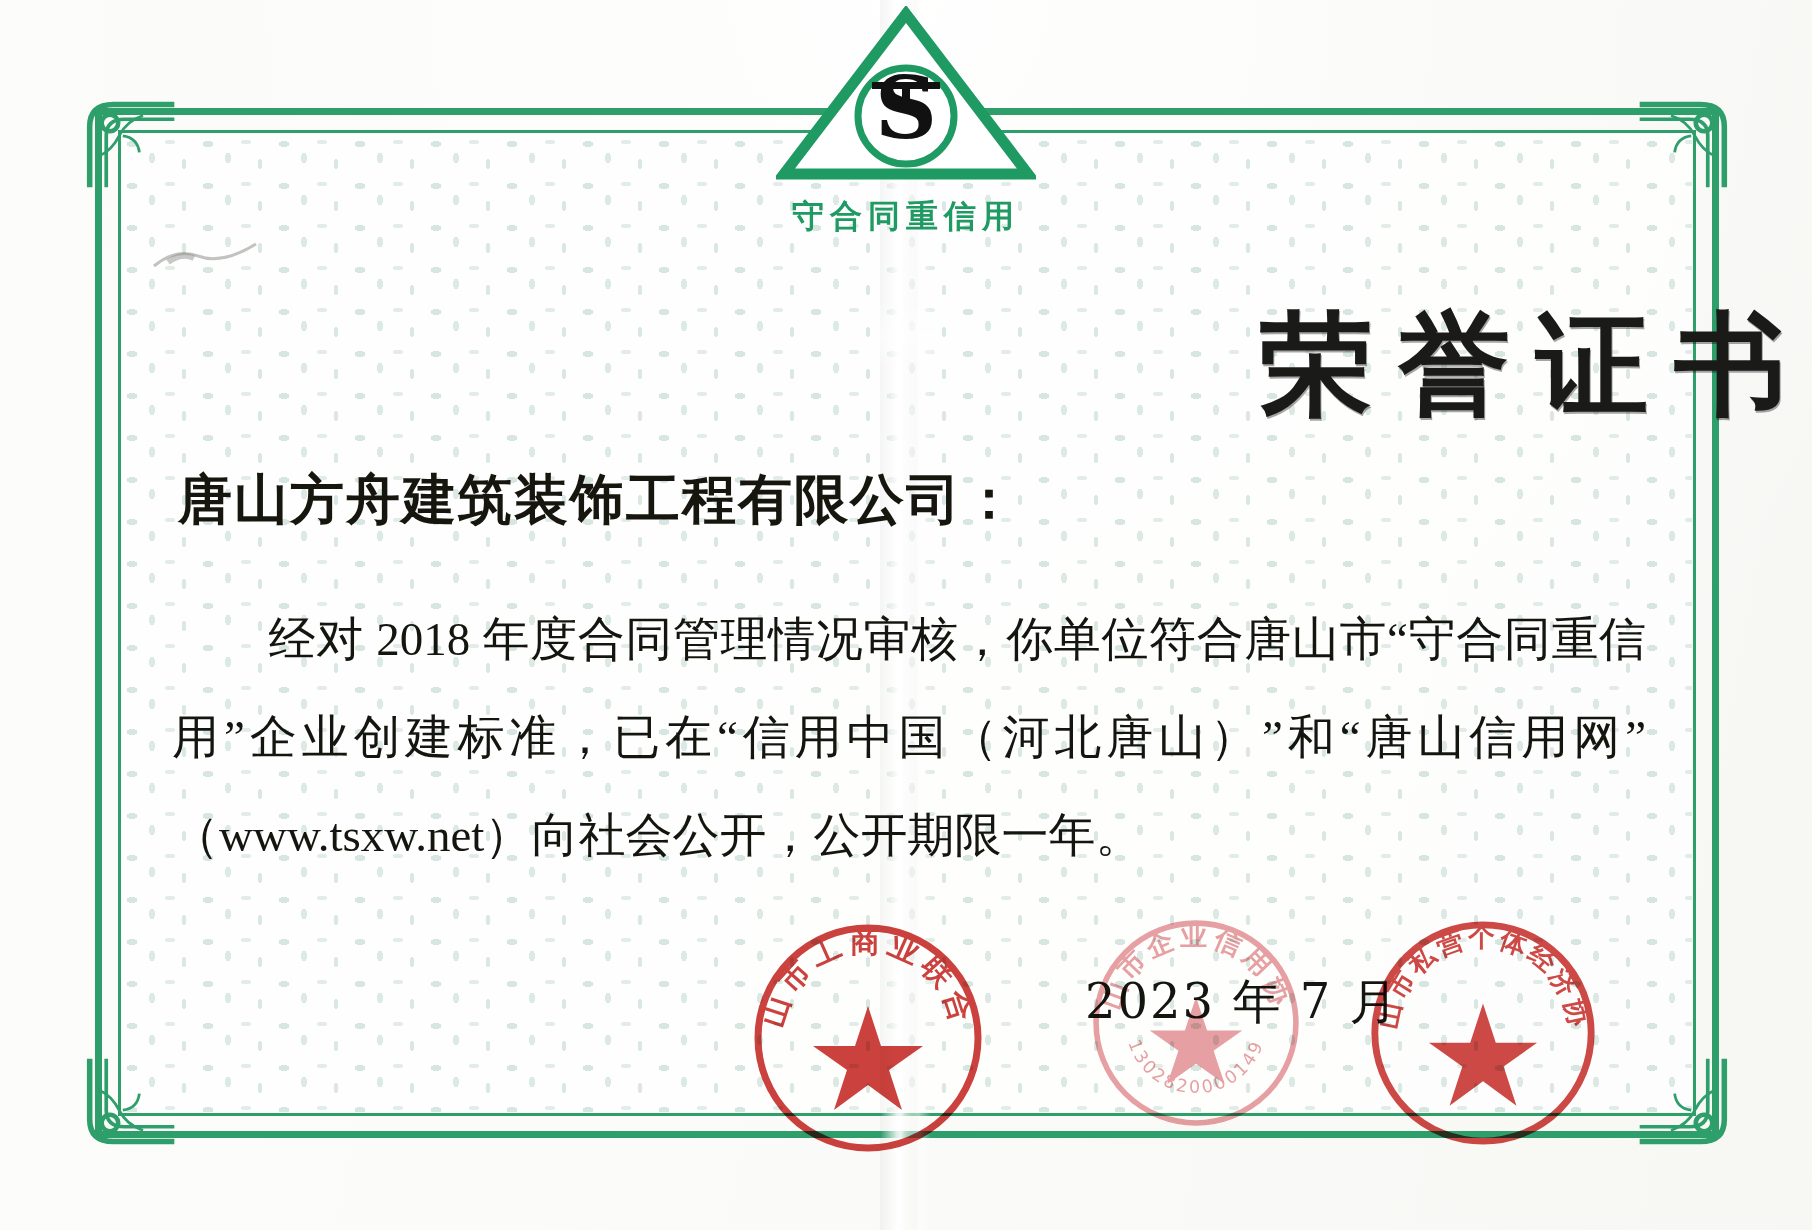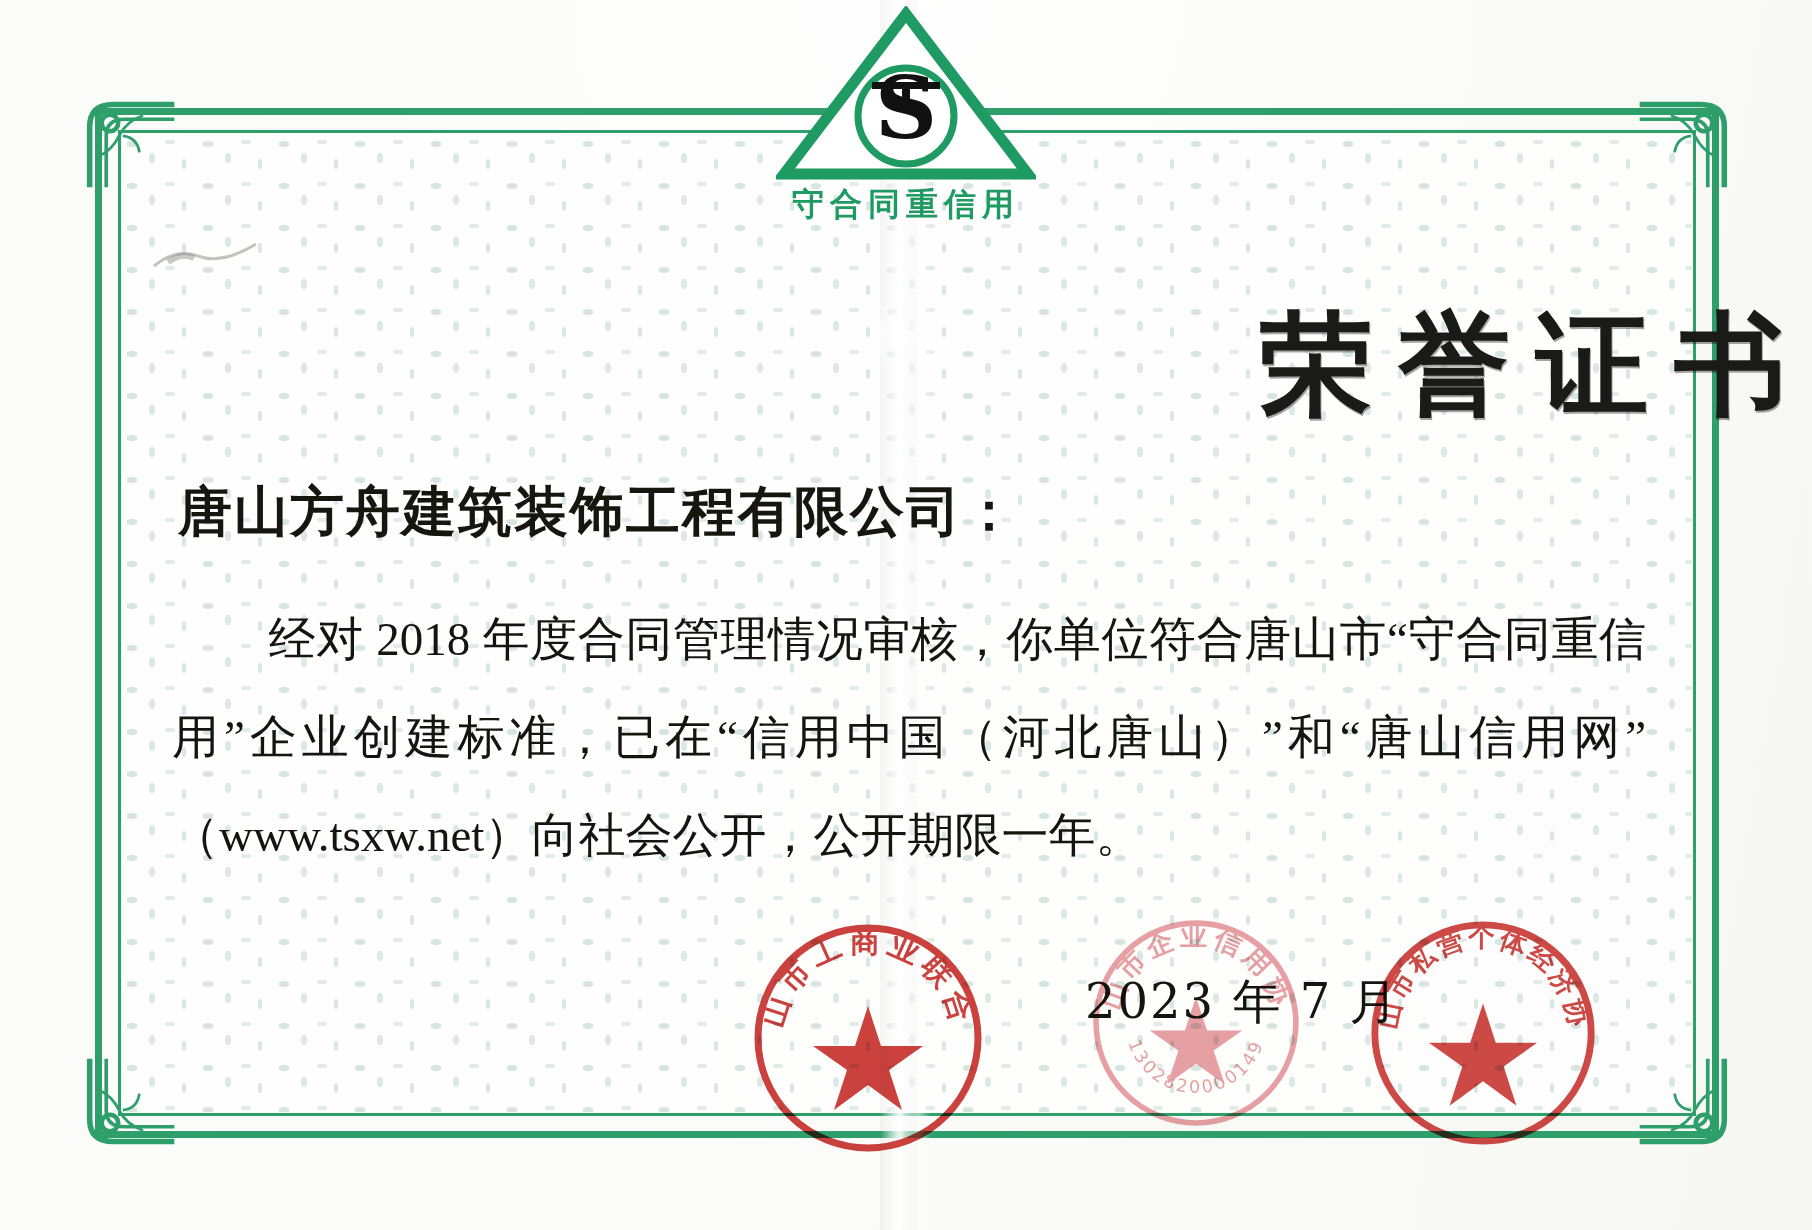--- a/index.html
+++ b/index.html
@@ -71,21 +71,21 @@
   .c-br{right:84px;bottom:83px;transform:scale(-1,-1);}
 
   
   .emblem{
     position:absolute;left:50%;top:6px;transform:translateX(-50%);
     z-index:8;text-align:center;width:420px;
   }
   .emblem .tri{position:relative;width:260px;height:175px;margin:0 auto;}
   .emblem .tri svg{width:100%;height:100%;display:block;}
   .emblem-caption{
-    margin-top:2px;
+    margin-top:14px;
     font-family:"DejaVu Sans","Liberation Sans",sans-serif;
     font-weight:bold;
     font-size:32px;letter-spacing:6px;color:#1f9a63;
     white-space:nowrap;
   }
 
   
   .serial{
     position:absolute;right:170px;top:258px;z-index:9;
     font-size:34px;color:#111;letter-spacing:2px;
@@ -101,21 +101,21 @@
     font-weight:bold;
     font-size:112px;
     letter-spacing:26px;
     color:#1a1a18;
     text-indent:26px;
     text-shadow:1px 2px 0 rgba(0,0,0,.35);
   }
 
   
   .recipient{
-    position:absolute;left:178px;top:476px;z-index:9;
+    position:absolute;left:178px;top:464px;z-index:9;
     font-family:"DejaVu Serif","Liberation Serif",serif;
     font-weight:bold;
     font-size:54px;letter-spacing:2px;color:#16160f;
     white-space:nowrap;
   }
   .body-text{
     position:absolute;left:172px;right:166px;top:590px;z-index:9;
     font-family:Liberation Serif, serif;
     font-size:47px;line-height:98px;color:#15150f;
     text-align:justify;text-justify:inter-ideograph;

